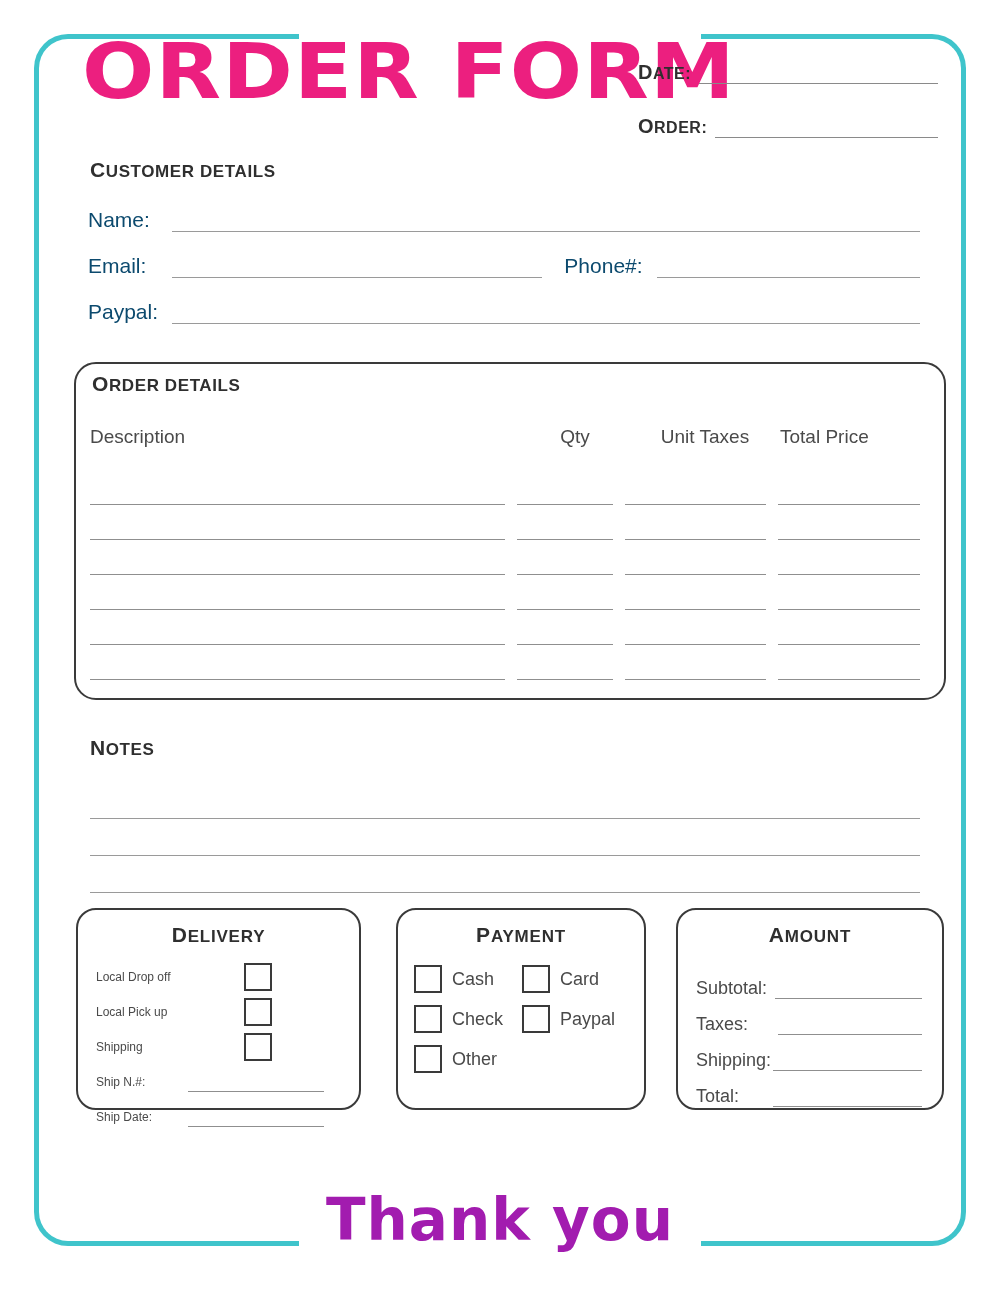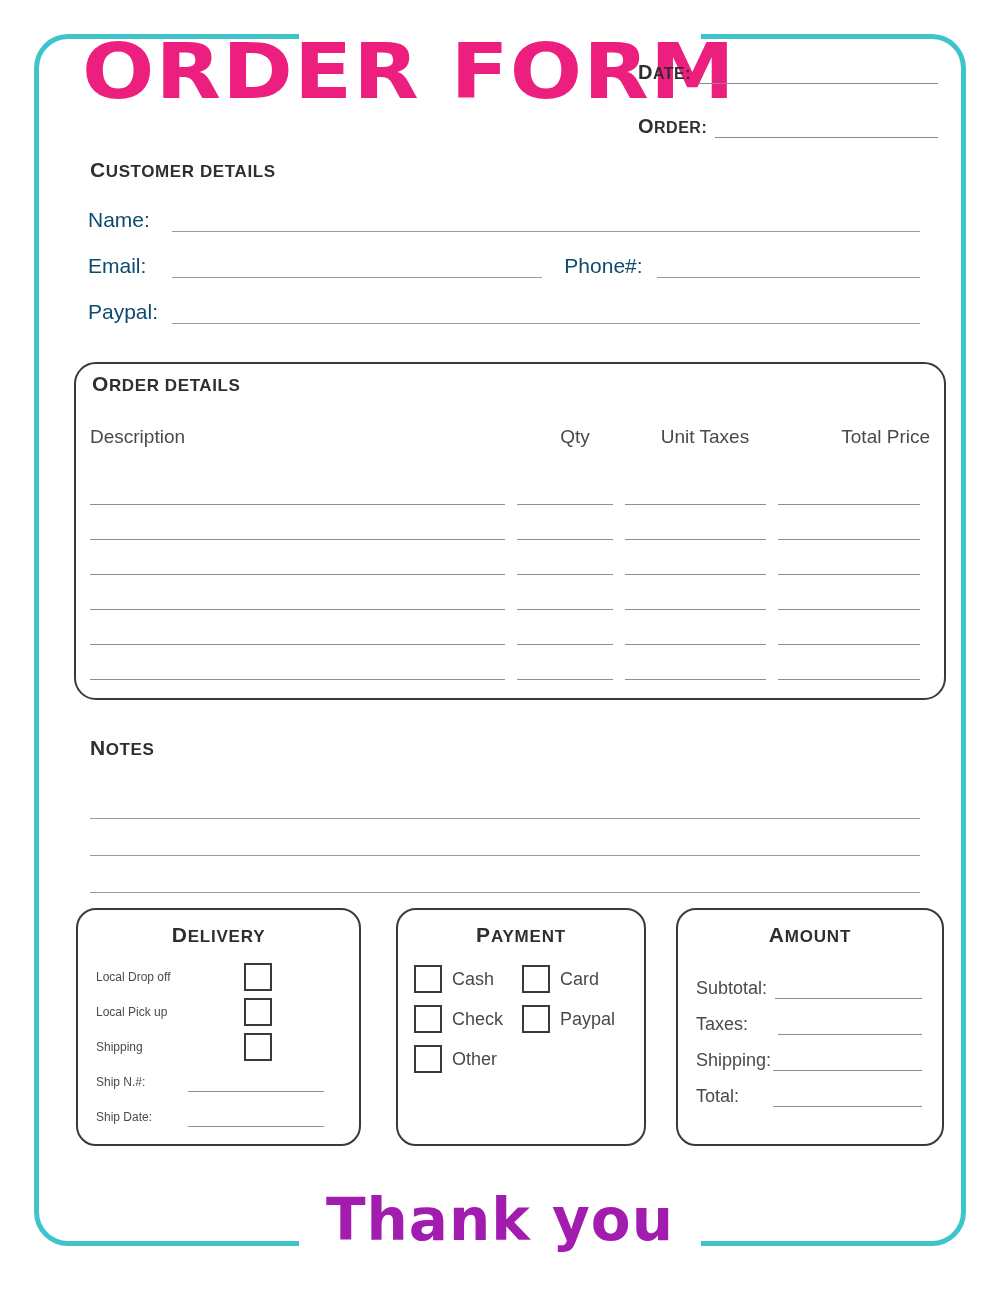--- a/index.html
+++ b/index.html
@@ -158,21 +158,21 @@
     position: absolute;
     left: 90px; top: 426px;
     width: 840px;
     display: flex;
     font-size: 19px;
     color: #4a4a4a;
   }
   .col-desc { width: 430px; }
   .col-qty  { width: 110px; text-align: center; }
   .col-unit { width: 150px; text-align: center; }
-  .col-total{ width: 150px; text-align: right; }
+  .col-total{ width: 150px; text-align: left; }
 
   .order-lines {
     position: absolute;
     left: 90px; top: 470px;
     width: 830px;
   }
   .line-row {
     display: flex;
     height: 35px;
     align-items: flex-end;
@@ -199,21 +199,21 @@
     height: 36px;
   }
 
   
   .bbox {
     position: absolute;
     border: 2.2px solid #3a3a3a;
     border-radius: 20px;
     box-sizing: border-box;
     top: 908px;
-    height: 238px;
+    height: 202px;
   }
   .bbox-delivery { left: 76px;  width: 285px; }
   .bbox-payment  { left: 396px; width: 250px; }
   .bbox-amount   { left: 676px; width: 268px; }
 
   .bbox-title {
     text-align: center;
     margin-top: 13px;
     font-weight: bold;
     font-size: 17px;

